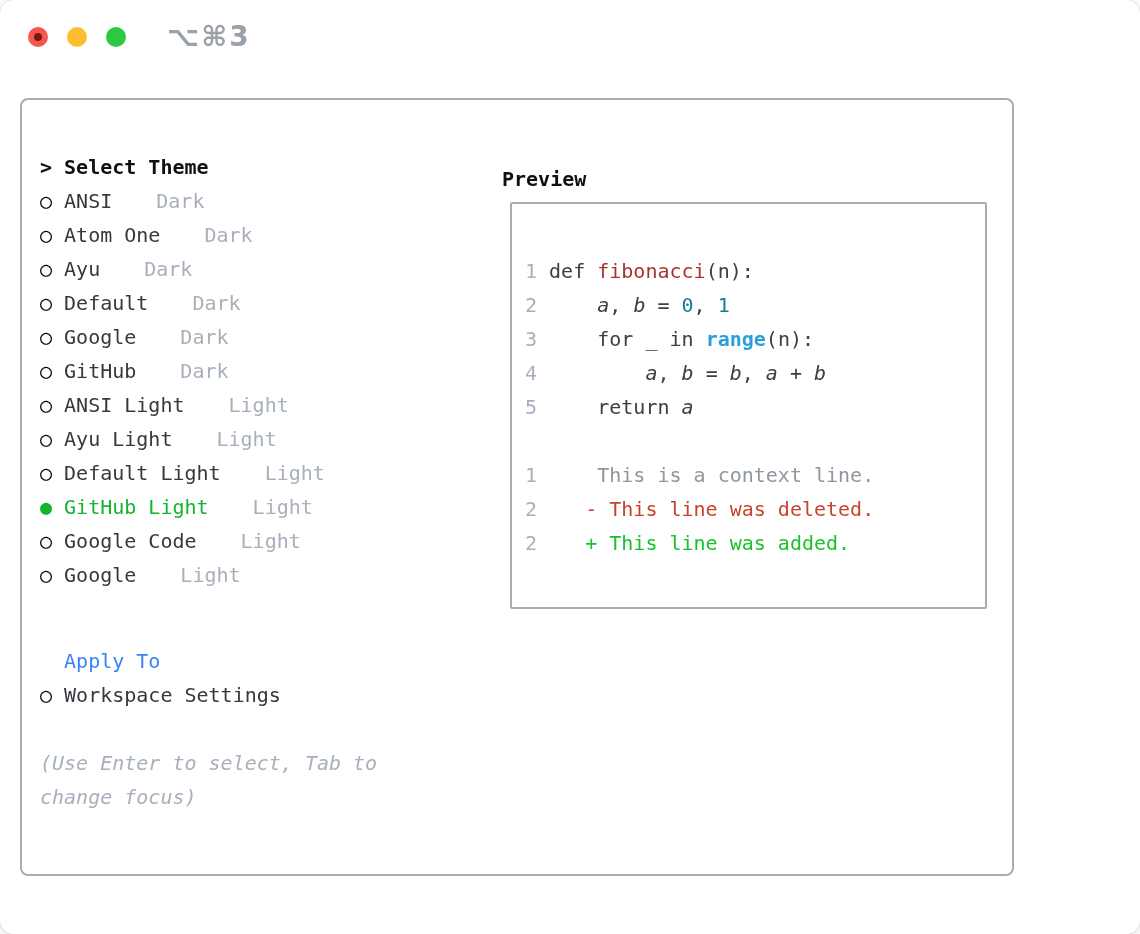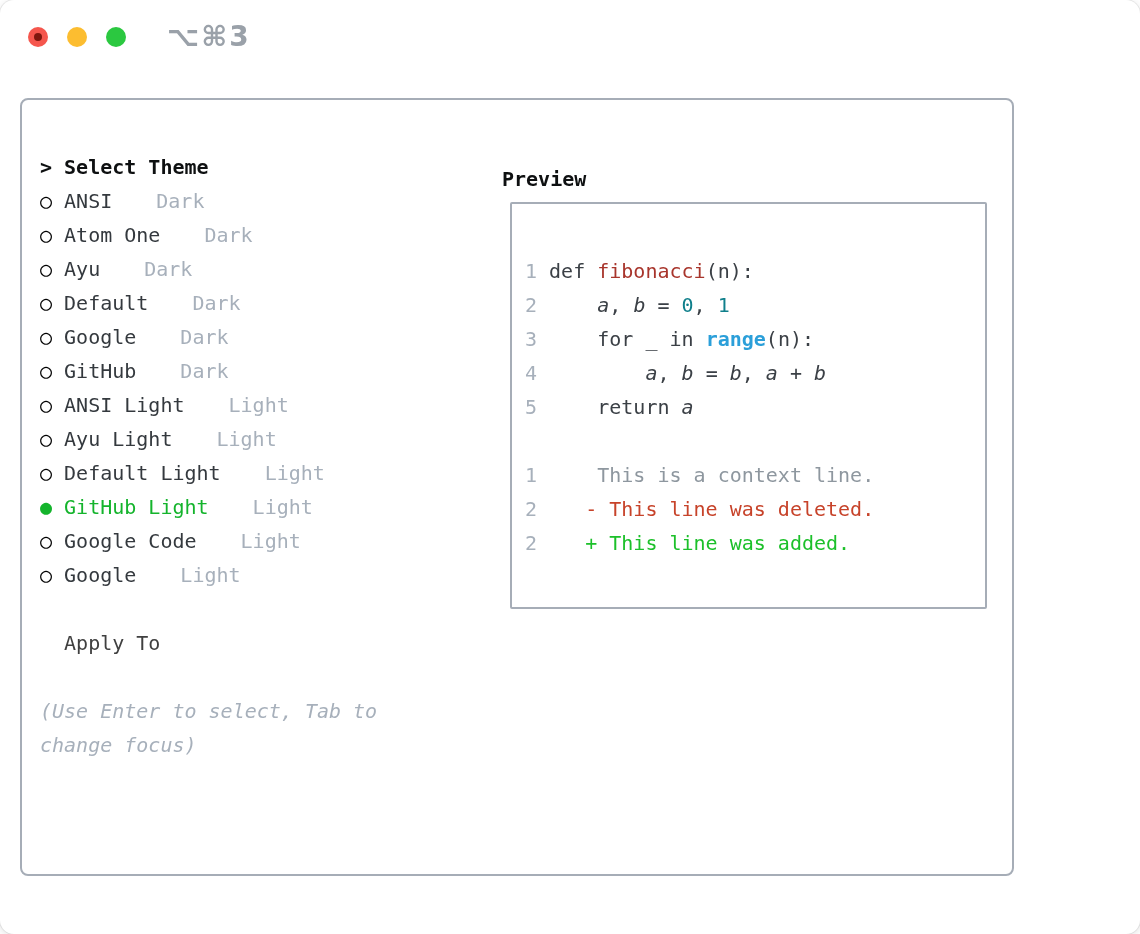--- a/index.html
+++ b/index.html
@@ -18,21 +18,21 @@
   
   .panel{position:absolute;left:20px;top:98px;width:994px;height:778px;box-sizing:border-box;
          border:2px solid var(--border);border-radius:8px;background:#fff;}
   .row{height:34px;line-height:34px;font-size:20px;white-space:pre;}
   .left-col{position:absolute;left:18px;top:50px;}
   .marker{display:inline-block;width:2ch;}
   .hdr{font-weight:bold;color:#0e1011;}
   .t-name{color:#34393e;}
   .t-variant{color:var(--muted);padding-left:1ch;margin-left:32px;}
   .selected .t-name,.selected .marker,.selected .opt-label{color:var(--green);}
-  .apply-hdr{color:#404040;}
+  .apply-hdr{color:#3b82f6;margin-top:18px;}
   .opt-label{color:#34393e;}
   .footer{color:var(--muted);font-style:italic;}
   
   .preview-header{position:absolute;left:480px;top:62px;}
   .preview-box{position:absolute;left:488px;top:102px;width:477px;height:407px;box-sizing:border-box;
                border:2px solid var(--border);border-radius:2px;background:#fff;padding:50px 10px 0 13px;overflow:hidden;}
   .ln{display:inline-block;width:2ch;color:var(--muted);}
   .tok-p{color:var(--code-text);}
   .tok-fn{color:var(--red-fn);}
   .tok-num{color:var(--teal);}
@@ -68,20 +68,21 @@
           <div class="row"><span class="marker">○</span><span class="t-name">ANSI Light</span><span class="t-variant">Light</span></div>
           <div class="row"><span class="marker">○</span><span class="t-name">Ayu Light</span><span class="t-variant">Light</span></div>
           <div class="row"><span class="marker">○</span><span class="t-name">Default Light</span><span class="t-variant">Light</span></div>
           <div class="row selected"><span class="marker">●</span><span class="t-name">GitHub Light</span><span class="t-variant">Light</span></div>
           <div class="row"><span class="marker">○</span><span class="t-name">Google Code</span><span class="t-variant">Light</span></div>
           <div class="row"><span class="marker">○</span><span class="t-name">Google</span><span class="t-variant">Light</span></div>
         </div>
       <div class="row"></div>
       <div class="row apply-hdr"><span class="marker"></span><span>Apply To</span></div>
       <div id="apply-list">
+          <div class="row"><span class="marker">○</span><span class="opt-label">Workspace Settings</span></div>
         </div>
       <div class="row"></div>
       <div id="footer-hint">
           <div class="row footer">(Use Enter to select, Tab to</div>
           <div class="row footer">change focus)</div>
         </div>
     </div>
 
     <div class="row hdr preview-header">Preview</div>
     <div class="preview-box">

